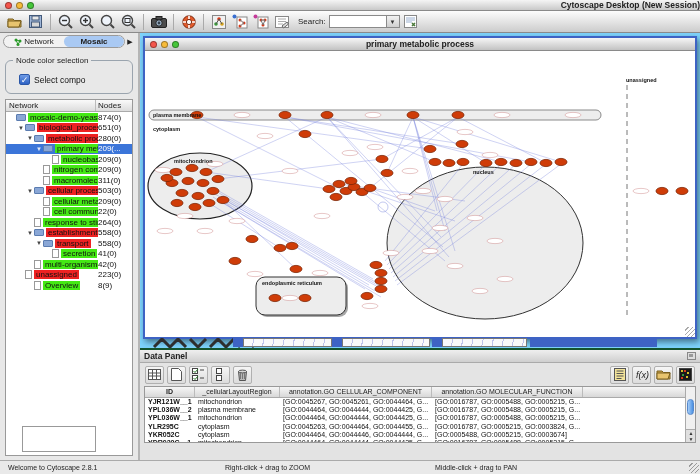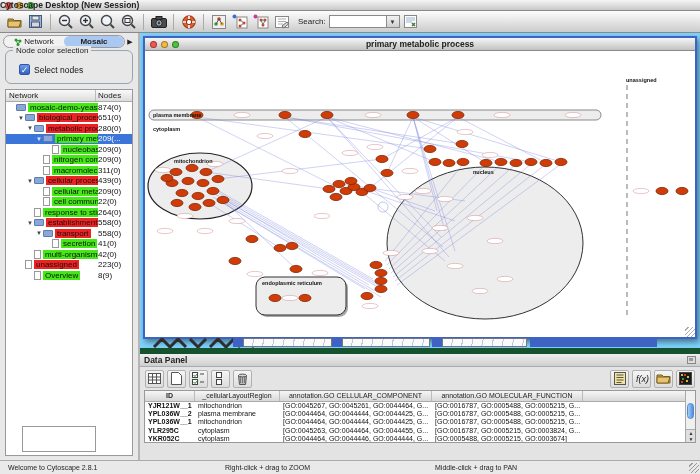--- a/index.html
+++ b/index.html
@@ -6,21 +6,21 @@
   html,body { width:700px; height:474px; overflow:hidden; }
   body { font-family:"Liberation Sans", sans-serif; background:#e3e3e3; position:relative; font-size:9px; color:#111; }
 
   
   .titlebar { position:absolute; left:0; top:0; width:700px; height:11px;
     background:linear-gradient(#f5f5f5,#c9c9c9); border-bottom:1px solid #8a8a8a;
     display:flex; align-items:center; }
   .lights { display:flex; gap:4px; margin-left:5px; }
   .light { width:7px; height:7px; border-radius:50%; border:1px solid rgba(0,0,0,.35); }
   .l-red{background:#f4564c;} .l-yellow{background:#f7bb39;} .l-green{background:#46c63a;}
-  .titlebar .title { position:absolute; left:0; right:0; text-align:left; font-weight:bold; font-size:8.5px; color:#222; }
+  .titlebar .title { position:absolute; left:0; right:0; text-align:right; font-weight:bold; font-size:8.5px; color:#222; }
 
   
   .toolbar { position:absolute; left:0; top:11px; width:700px; height:22px;
     background:linear-gradient(#fdfdfd,#cccccc); border-bottom:1px solid #8a8a8a;
     display:flex; align-items:center; padding:0 4px; }
   .tb-btn { width:19px; height:18px; display:flex; align-items:center; justify-content:center; margin:0 1px; }
   .tb-sep { width:1px; height:16px; background:#aaa; margin:0 4px; }
   .search-label { font-size:8px; margin:0 3px 0 6px; color:#222; }
   .search-input { width:58px; height:13px; border:1px solid #8a8a8a; background:#fff; font-size:8px; padding:0 2px; font-family:"Liberation Sans",sans-serif; }
   .search-drop { width:13px; height:13px; border:1px solid #8a8a8a; border-left:none; background:linear-gradient(#f2f2f2,#cfcfcf); font-size:6px; display:flex; align-items:center; justify-content:center; color:#333; }
@@ -32,21 +32,21 @@
   .control-panel { width:140px; height:100%; background:#e8e8e8; border-right:2px solid #b5b5b5; display:flex; flex-direction:column; }
   .panel-header { height:13px; background:linear-gradient(#efefef,#cfcfcf); border-bottom:1px solid #aaa;
     display:flex; align-items:center; padding:0 4px; font-weight:bold; font-size:8.5px; color:#222; }
   .float-icon { margin-left:auto; width:9px; height:8px; border:1px solid #888; background:#ddd; position:relative; }
   .float-icon:after { content:""; position:absolute; left:1px; top:1px; width:4px; height:3px; background:#999; }
   .cp-tabs { display:flex; align-items:center; height:17px; padding:2px 3px; }
   .cp-tabwrap { flex:1; display:flex; background:#f2f2f2; border:1px solid #9a9a9a; border-radius:8px; height:13px; overflow:hidden; }
   .cp-tab { flex:1; display:flex; align-items:center; justify-content:center; font-size:8px; gap:2px; color:#222; }
   .cp-tab.selected { background:#a9c9f3; border-radius:7px; font-weight:bold; }
   .cp-more { width:10px; text-align:center; font-size:7px; color:#222; }
-  .groupbox { margin:0 5px 2px; border:1px solid #9aa4ae; border-radius:6px; padding:7px 5px 5px; position:relative; }
+  .groupbox { margin:10px 5px 2px; border:1px solid #9aa4ae; border-radius:6px; padding:7px 5px 5px; position:relative; }
   .groupbox-label { position:absolute; top:-5px; left:7px; background:#e8e8e8; padding:0 3px; font-size:8px; color:#222; }
   .dropdown { height:14px; background:#fff; border:1px solid #98a0a8; border-radius:3px; display:flex; align-items:center; font-size:8px; padding:0 1px 0 8px; justify-content:space-between; }
   .stepper { width:11px; height:11px; background:linear-gradient(#85acec,#3566c6); border-radius:2px; color:#fff; font-size:4.5px; line-height:4px; display:flex; flex-direction:column; align-items:center; justify-content:center; }
   .checkrow { display:flex; align-items:center; gap:4px; margin:6px 8px 3px; }
   .checkbox { width:11px; height:11px; border-radius:2px; background:linear-gradient(#6f9be6,#2e62c4); border:1px solid #2a57a8; color:#fff; font-size:9px; line-height:10px; text-align:center; }
   .check-label { font-size:8.5px; color:#111; }
   .tree-panel { flex:1; background:#fff; border:1px solid #999; margin:3px 5px 4px; display:flex; flex-direction:column; position:relative; overflow:hidden; }
   .tree-header { display:flex; height:12px; background:linear-gradient(#fafafa,#dcdcdc); border-bottom:1px solid #aaa; font-size:8px; color:#222; flex:none; }
   .tree-header .c1 { flex:1; padding:1px 3px; border-right:1px solid #bbb; }
   .tree-header .c2 { width:36px; padding:1px 2px; }
@@ -73,21 +73,21 @@
   .net-canvas { width:550px; height:286px; background:#fff; position:relative; }
   .grip { position:absolute; right:0; bottom:0; width:10px; height:10px;
     background:repeating-linear-gradient(135deg,transparent 0 2px,#aaa 2px 3px); }
   .frag-strip { position:absolute; left:0; bottom:0; width:560px; height:10px; }
   .frag { position:absolute; top:0; height:9px; }
   .frag.white { background:#fafafa; border:1px solid #777;
     background-image:repeating-linear-gradient(100deg,transparent 0 9px,rgba(130,140,220,.5) 9px 10px); }
   .frag.blue { background:#3e63c4; }
 
   
-  .data-panel { height:97px; background:#e4e4e4; border-top:6px solid #14532d; display:flex; flex-direction:column; }
+  .data-panel { height:97px; background:#e4e4e4; border-top:2px solid #14532d; display:flex; flex-direction:column; }
   .dp-toolbar { height:23px; display:flex; align-items:center; padding:0 5px; gap:3px; }
   .dp-btn { width:19px; height:18px; border:1px solid #b0b0b0; border-radius:2px; background:linear-gradient(#f6f6f6,#dcdcdc); display:flex; align-items:center; justify-content:center; }
   .dp-spacer { flex:1; }
   .dp-table { flex:1; margin:0 4px 2px; background:#fff; border:1px solid #999; position:relative; overflow:hidden; }
   .dt-header { display:flex; height:11px; background:linear-gradient(#f6f6f6,#d8d8d8); border-bottom:1px solid #aaa; font-size:7px; color:#222; }
   .dt-header div { border-right:1px solid #bbb; text-align:center; overflow:hidden; white-space:nowrap; padding-top:1px; }
   .dt-row { display:flex; height:8.2px; font-size:7px; white-space:nowrap; }
   .dt-row div { overflow:hidden; padding:0 3px; }
   .col-id { width:50px; font-weight:bold; }
   .col-region { width:85px; }
@@ -252,21 +252,21 @@
         <div class="cp-tab selected">
           <span>Mosaic</span>
         </div>
       </div>
       <div class="cp-more">▶</div>
     </div>
     <div class="groupbox">
       <span class="groupbox-label">Node color selection</span>
       <div class="checkrow">
         <div class="checkbox">✓</div>
-        <span class="check-label">Select nodes</span>
+        <span class="check-label">Select compo</span>
       </div>
     </div>
     <div class="tree-panel">
       <div class="tree-header">
         <div class="c1">Network</div>
         <div class="c2">Nodes</div>
       </div>
       <div class="tree-rows" id="tree-rows">
           <div class="t-row" style="padding-left: 2px;">
             <span class="t-arrow"></span>
@@ -307,21 +307,21 @@
           <div class="t-row" style="padding-left: 29px;">
             <span class="t-arrow"></span>
             <span class="t-file"></span>
             <span class="t-label lab-green">macromolecule</span>
             <span class="t-count">311(0)</span>
           </div>
           <div class="t-row" style="padding-left: 20px;">
             <span class="t-arrow">▼</span>
             <span class="t-folder"></span>
             <span class="t-label lab-red">cellular process</span>
-            <span class="t-count">439(0)</span>
+            <span class="t-count">503(0)</span>
           </div>
           <div class="t-row" style="padding-left: 29px;">
             <span class="t-arrow"></span>
             <span class="t-file"></span>
             <span class="t-label lab-green">cellular metabo</span>
             <span class="t-count">209(0)</span>
           </div>
           <div class="t-row" style="padding-left: 29px;">
             <span class="t-arrow"></span>
             <span class="t-file"></span>

